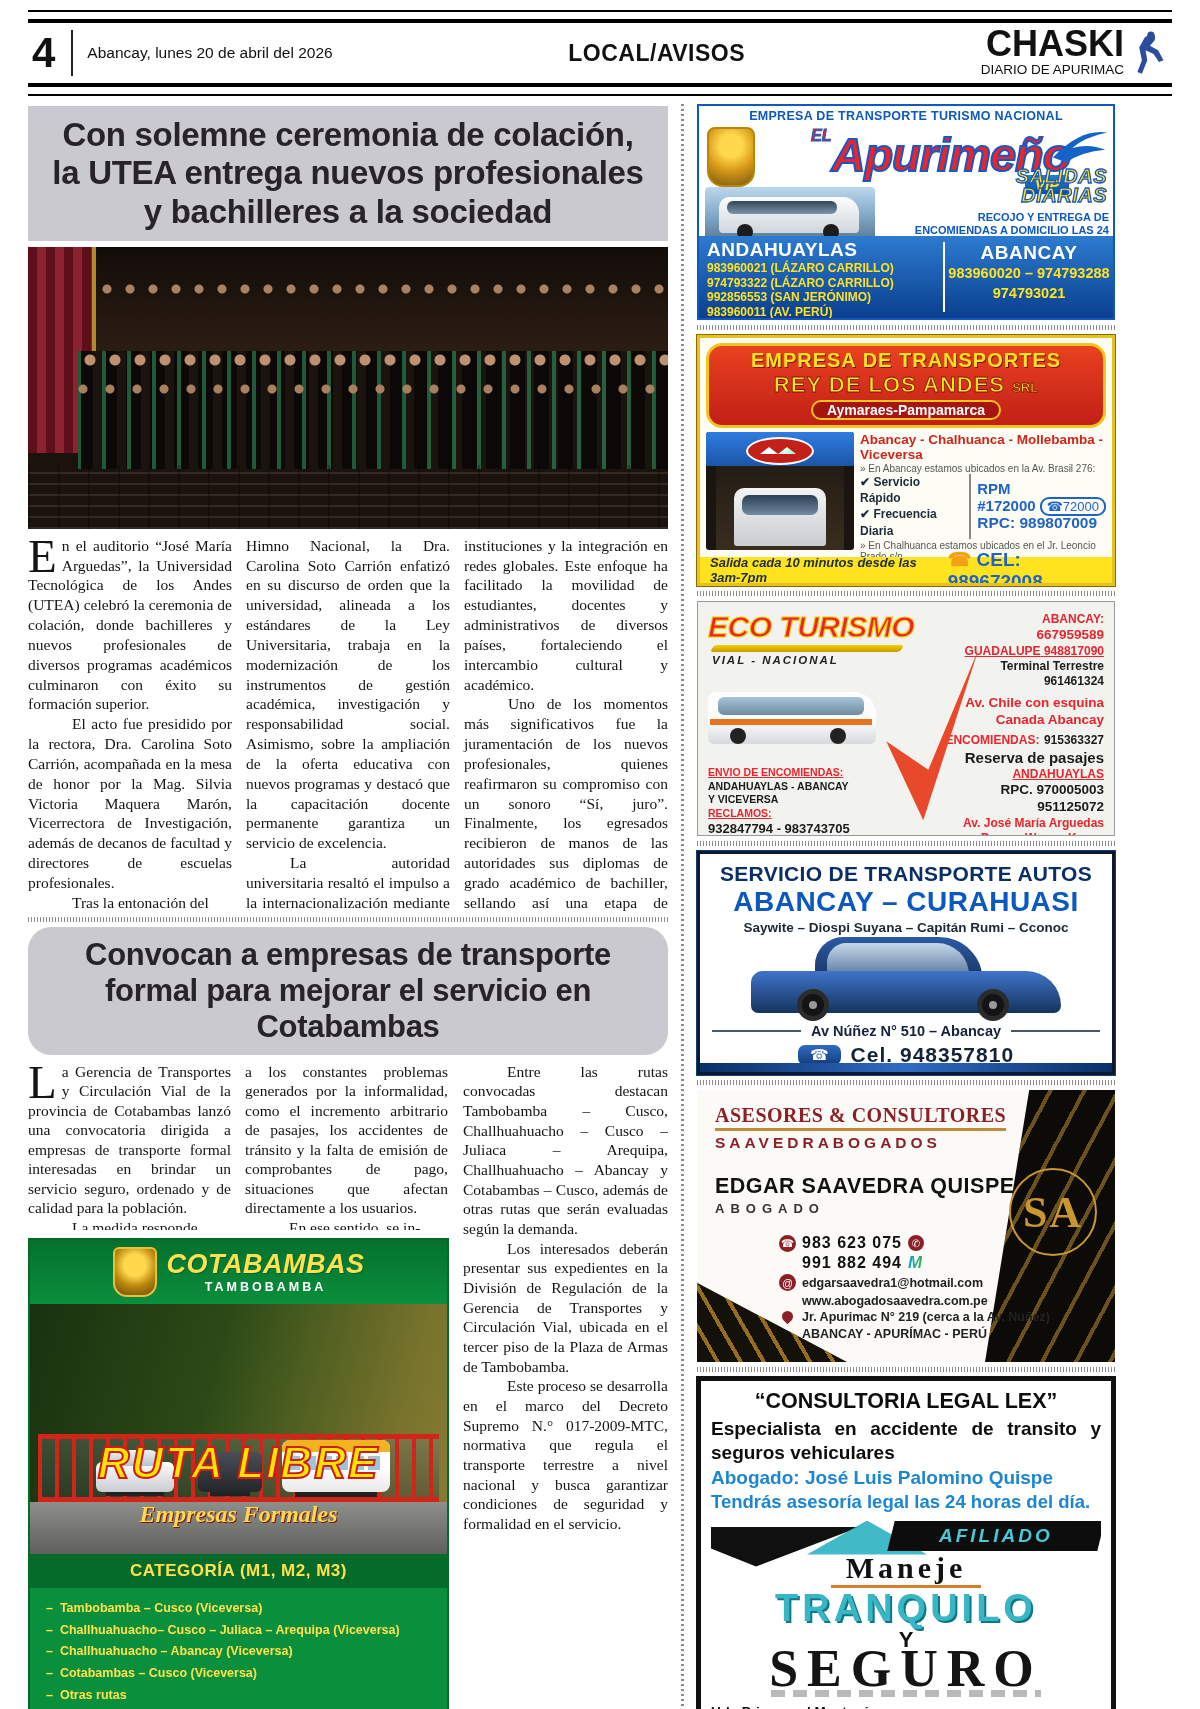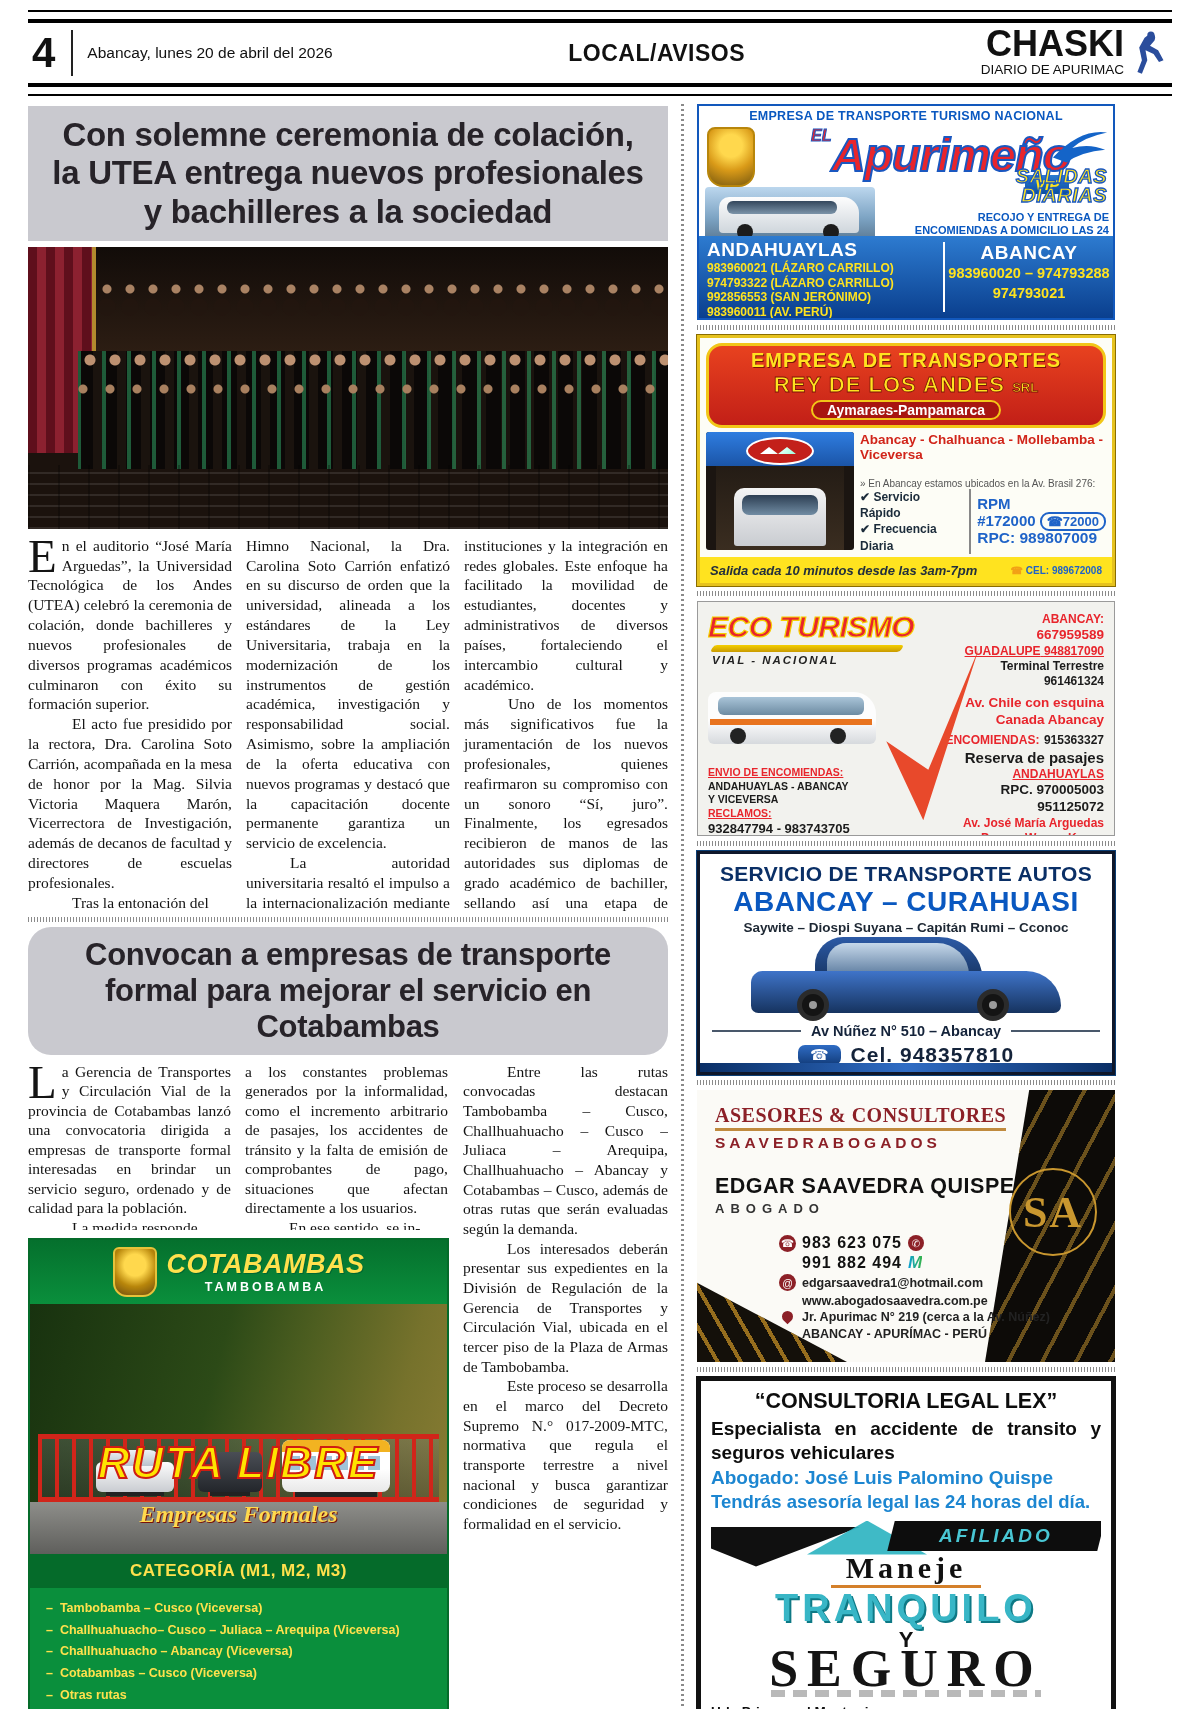--- a/index.html
+++ b/index.html
@@ -171,35 +171,35 @@
   .rey-oval:after{content:"";position:absolute;left:12px;top:8px;width:36px;height:7px;
     background:linear-gradient(135deg,#fff 40%,#9fd 100%);clip-path:polygon(0 100%,25% 0,50% 100%,75% 0,100% 100%);}
   .rey-garage{position:absolute;left:10px;right:10px;top:34px;bottom:0;
     background:linear-gradient(#241c15,#3a2d20);}
   .rey-van{position:absolute;left:18px;bottom:4px;width:92px;height:58px;border-radius:10px 10px 3px 3px;
     background:linear-gradient(#f4f4f4,#c9ccd1);}
   .rey-van-win{position:absolute;left:8px;top:7px;width:76px;height:20px;border-radius:7px;
     background:linear-gradient(#2c3e52,#718ca3);}
   .rey-info{flex:1;font-size:10.5px;color:#333;}
   .rey-route{color:#d1251a;font-weight:800;font-size:13.5px;text-align:left;}
-  .rey-loc{color:#555;font-size:10px;margin-top:16px;}
+  .rey-loc{color:#555;font-size:10px;margin-top:1px;}
   .rey-row{display:flex;gap:6px;align-items:center;}
   .rey-checks{font-weight:800;color:#1b2b3a;font-size:12px;line-height:1.35;border-right:2px solid #888;
     padding-right:22px;}
   .rey-rpm{color:#1f63c8;font-weight:800;font-size:15px;}
-  .rey-badge{color:#1f63c8;font-weight:700;font-size:13px;border:2px solid #1f63c8;border-radius:9px;
+  .rey-badge{color:#1f63c8;font-weight:400;font-size:13px;border:2px solid #1f63c8;border-radius:9px;
     padding:0 5px;margin-left:4px;}
   .rey-rpc{color:#1f63c8;font-weight:800;font-size:15.5px;}
   .rey-big{color:#1f63c8;font-weight:800;font-size:14.5px;text-align:right;}
   .rey-cel{color:#17489c;}
   .rey-ph-ic{color:#f2a016;}
   .rey-foot{position:absolute;left:0;right:0;bottom:0;height:26px;background:#ffe31f;display:flex;
     align-items:center;justify-content:space-between;padding:0 10px;font-weight:800;}
   .rey-foot-l{color:#23303c;font-size:13px;font-style:italic;}
-  .rey-foot-r{color:#1f63c8;font-size:10px;}
+  .rey-foot-r{color:#1f63c8;font-size:19px;}
 
   
   .ad-eco{border:1px solid #9a9a9a;height:233px;background:#f2f2ee;}
   .eco-check{position:absolute;left:172px;top:40px;width:120px;height:185px;}
   .eco-cols{display:flex;height:100%;}
   .eco-left{width:215px;padding:8px 0 0 10px;position:relative;}
   .eco-logo{font-size:30px;font-weight:800;font-style:italic;color:#e8252c;
     -webkit-text-stroke:1.2px #f5cf00;letter-spacing:-.5px;white-space:nowrap;}
   .eco-underline{width:190px;height:7px;background:linear-gradient(#f5cf00,#c99a00);transform:skewX(-30deg);
     margin:1px 0 2px 4px;border-radius:3px;}

